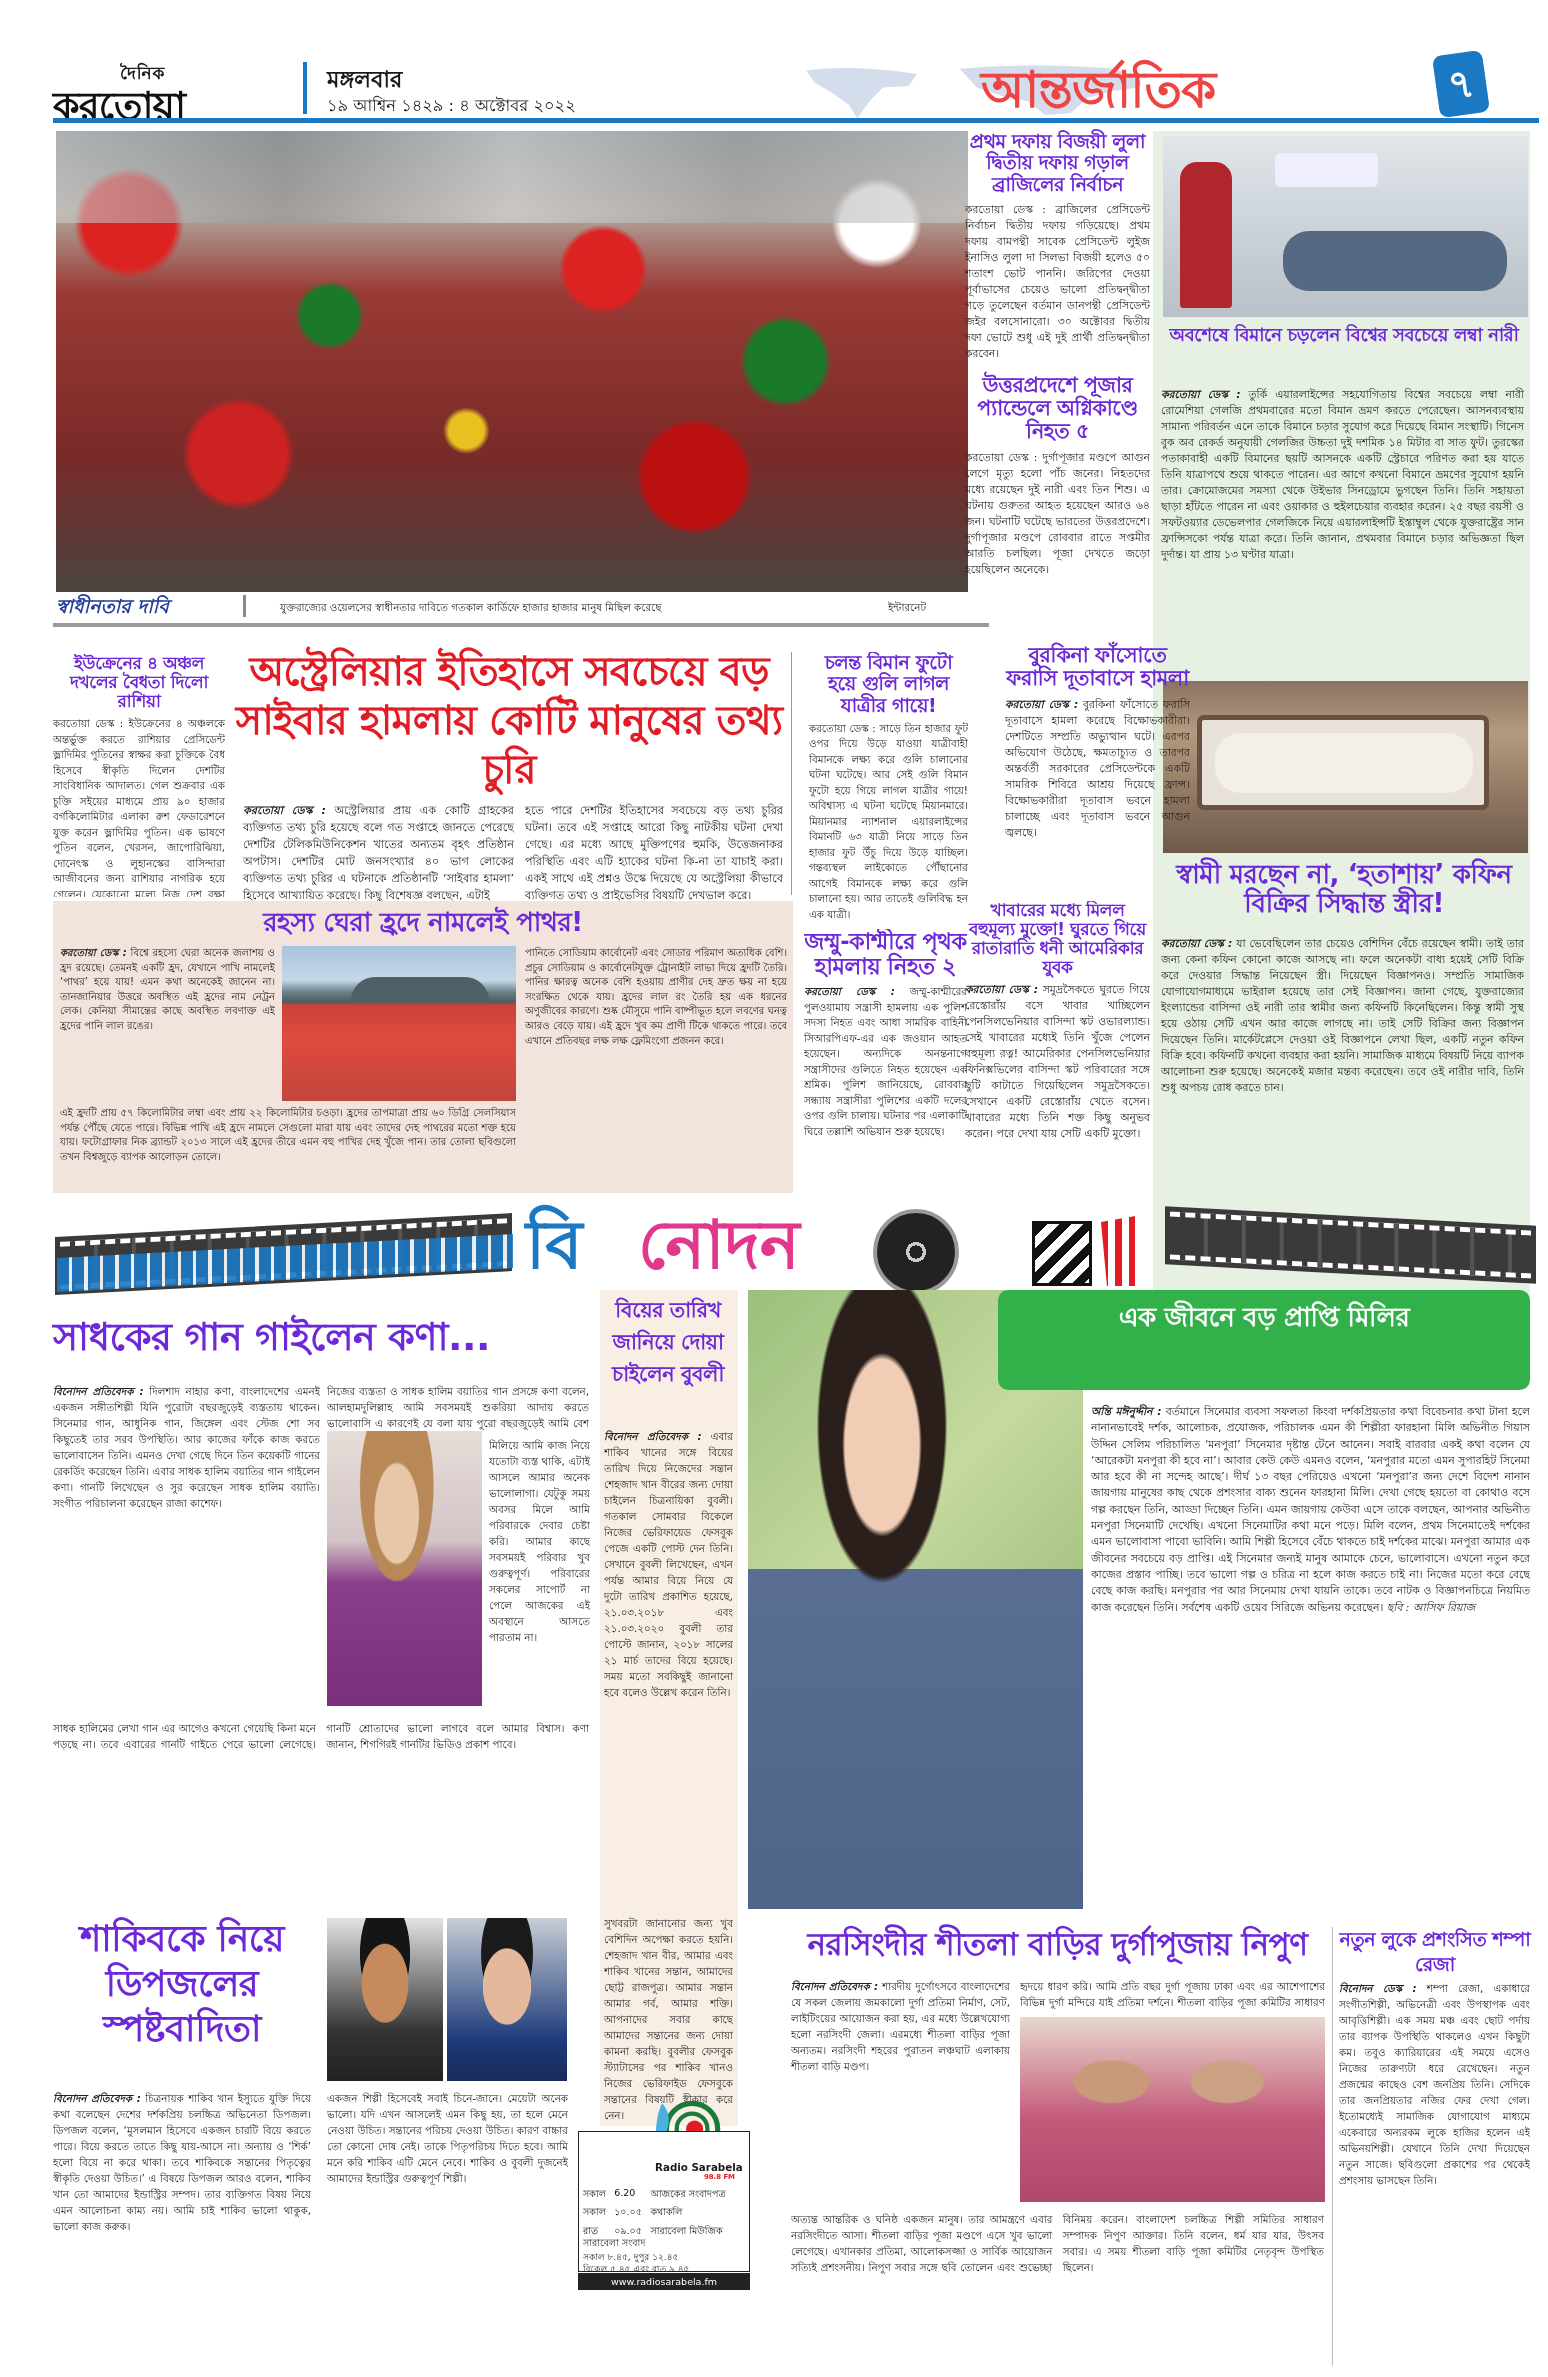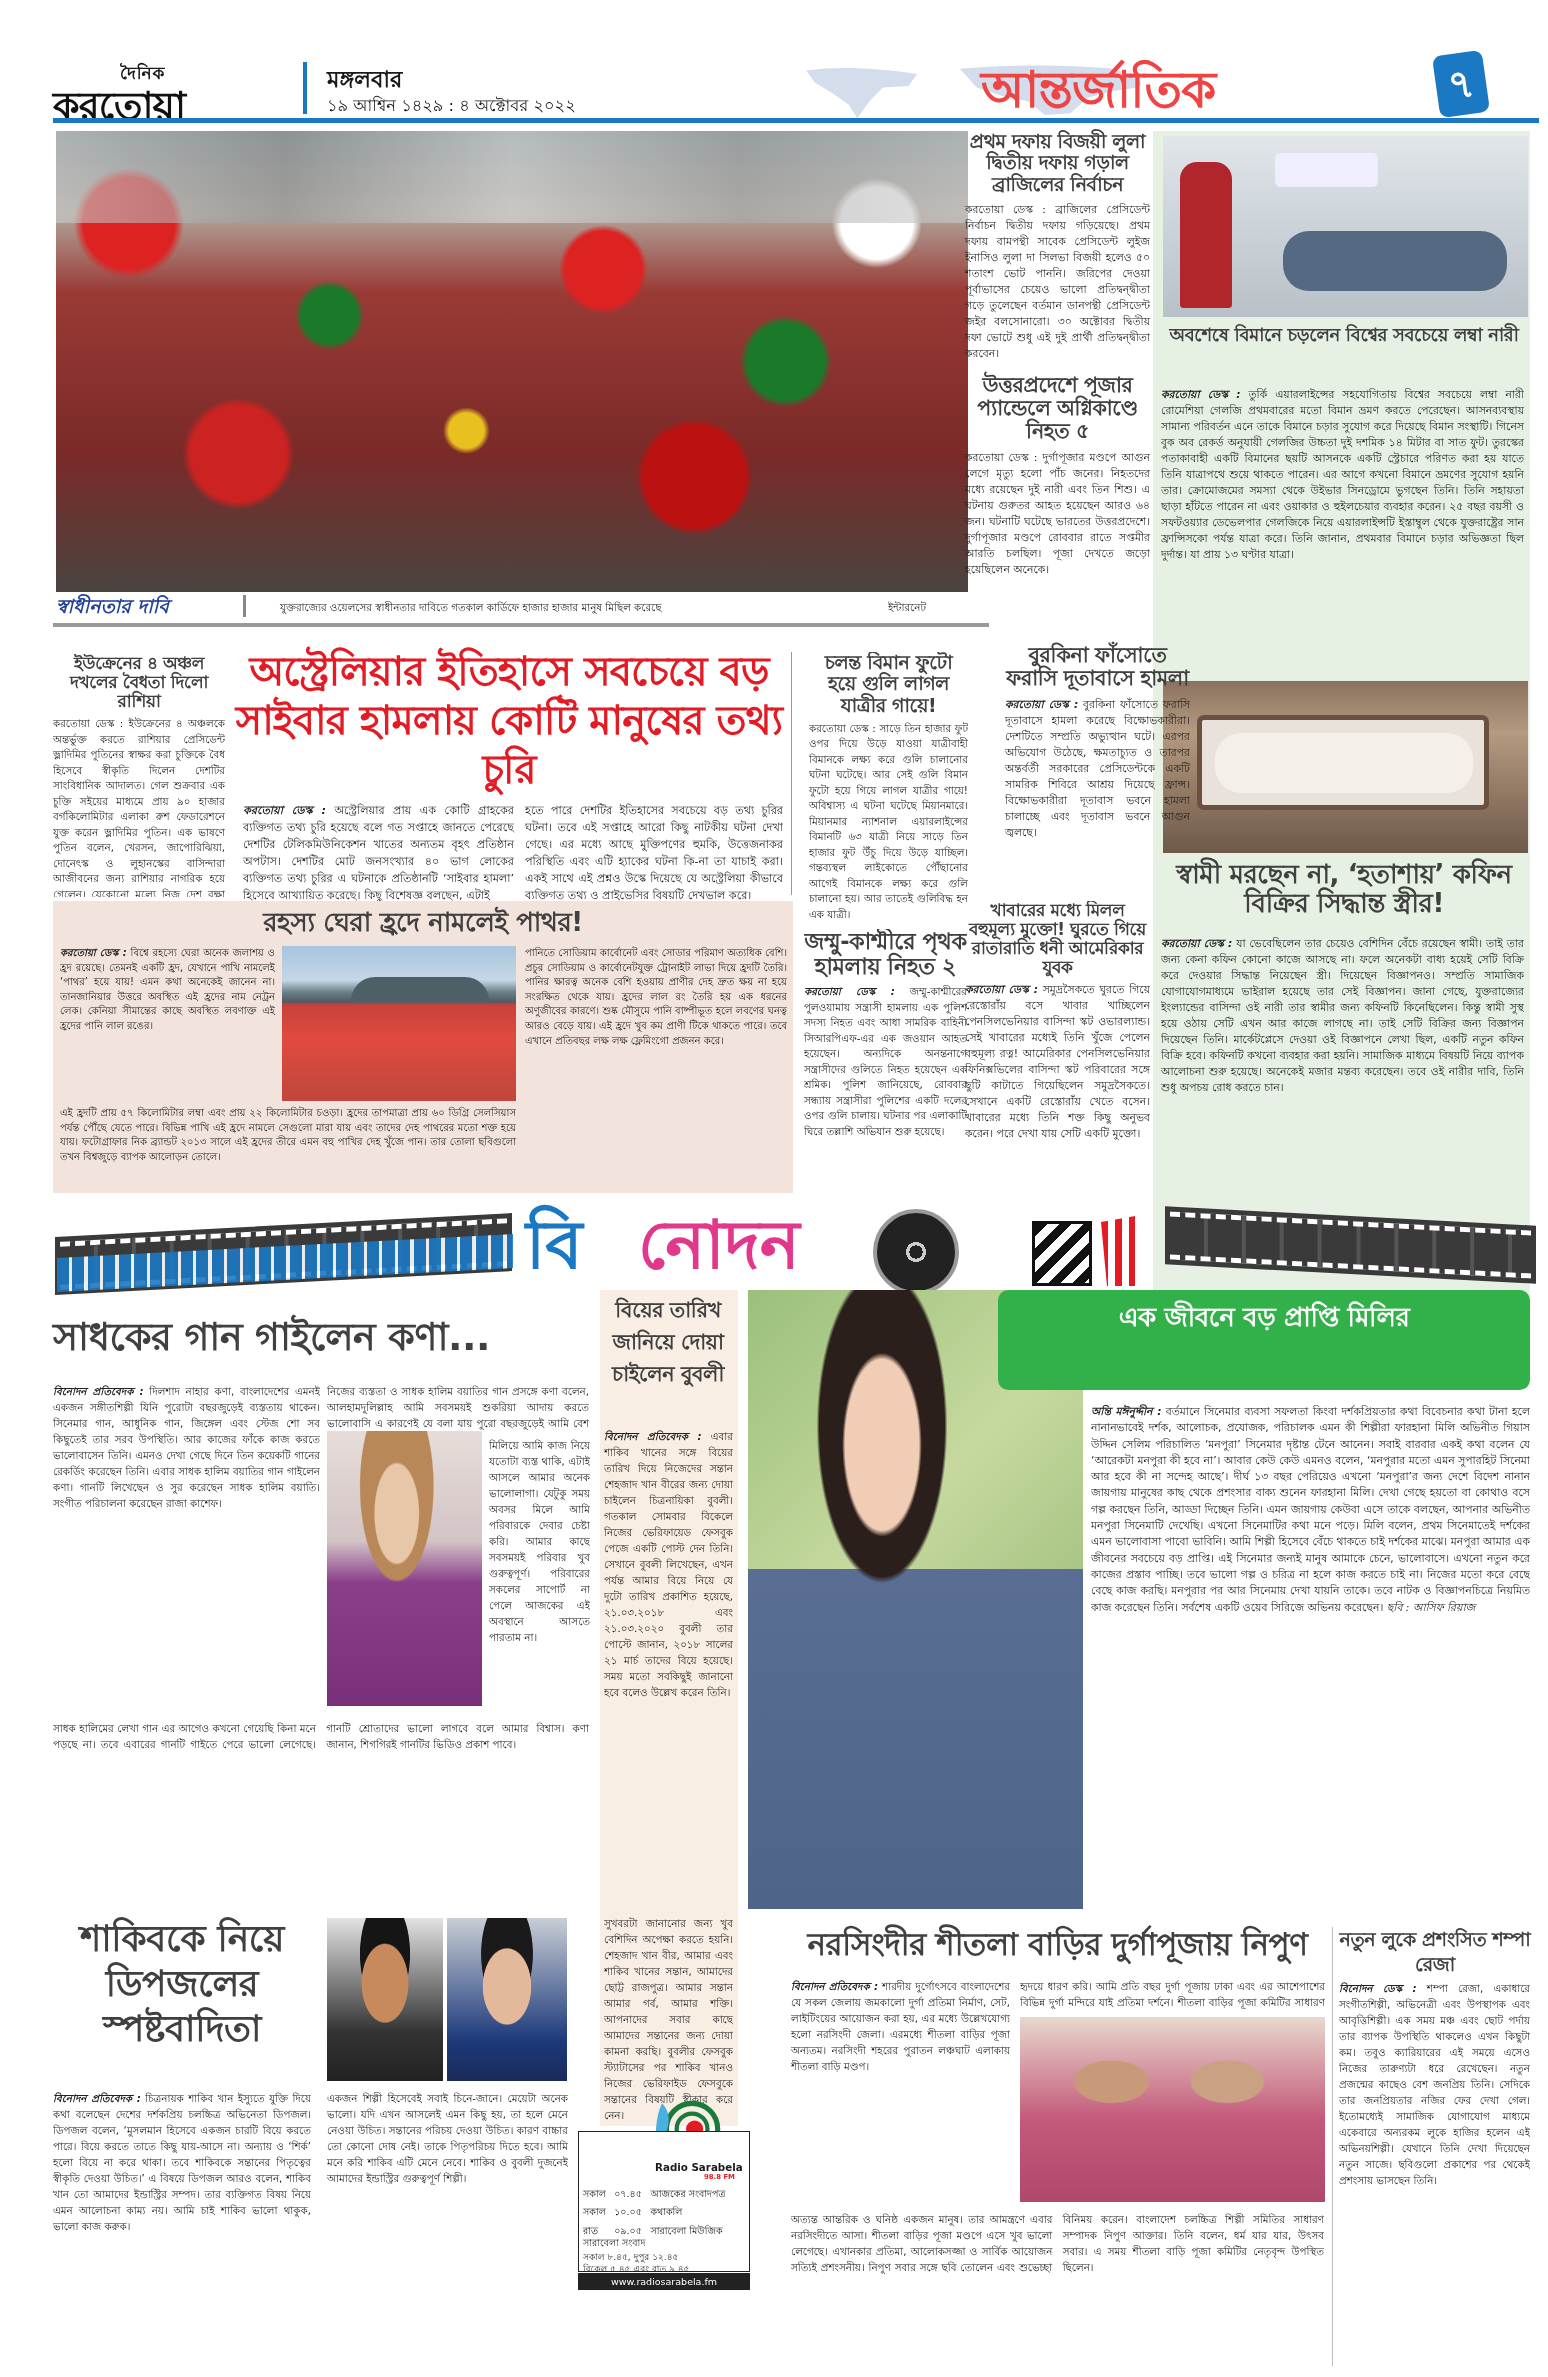--- a/index.html
+++ b/index.html
@@ -1,21 +1,21 @@
 <!DOCTYPE html>
 <html style="font-size:13.8px"><head>
 <meta charset="utf-8">
 <style>
   * { box-sizing: border-box; margin: 0; padding: 0; }
   html, body { width: 1548px; height: 2377px; background: #ffffff; overflow: hidden; }
   body { font-family: "DejaVu Sans", sans-serif; color: #1a1a1a; position: relative; }
   .abs { position: absolute; }
   .body-text { font-size: 11.2px; line-height: 17px; text-align: justify; color: #222; }
   .body-text .lead { font-weight: bold; font-style: italic; }
-  .hl { font-weight: bold; color: #404040; text-align: center; line-height: 1.12; font-family: "DejaVu Sans", sans-serif; letter-spacing: -0.4px; }
+  .hl { font-weight: bold; color: #6d28d9; text-align: center; line-height: 1.12; font-family: "DejaVu Sans", sans-serif; letter-spacing: -0.4px; }
   .photo { overflow: hidden; }
 
   
   #masthead-rule { left: 53px; top: 118px; width: 1486px; height: 5.2px; background: #1b78c2; }
   #logo-small { left: 120px; top: 60px; font-size: 17px; font-weight: bold; letter-spacing: 0.9px; }
   #logo-main { left: 53px; top: 76px; font-size: 38px; font-weight: 900; letter-spacing: -0.9px; color: #111; }
   #logo-divider { left: 303px; top: 62px; width: 4.3px; height: 52px; background: #1b78c2; }
   #day-name { left: 327px; top: 62px; font-size: 22.4px; font-weight: bold; }
   #date-line { left: 327px; top: 93px; font-size: 16.3px; }
   #world-map { left: 787px; top: 62px; width: 533px; height: 58px; }
@@ -314,21 +314,21 @@
   <circle cx="55" cy="35" r="18" fill="none" stroke="#1a7a3a" stroke-width="5"></circle>
   <circle cx="58" cy="35" r="10" fill="#e21b24"></circle>
   <path d="M20 5 C30 15 30 30 22 45 C30 55 35 62 40 68 L10 68 C14 50 10 25 20 5Z" fill="#4ab0e0"></path>
 </svg>
 <div class="abs" id="radio-box"></div>
 <div class="abs" id="radio-brand">Radio Sarabela</div>
 <div class="abs" id="radio-freq">98.8 FM</div>
 <div class="abs" style="left:583px;top:2187px;width:163px;">
   <div class="radio-row" style="position:relative;display:flex;gap:5.2px;">
     <span style="width:26px;">সকাল</span>
-    <span style="width:31px;">০৭.৪৫</span>
+    <span style="width:31px;">6.20</span>
     <span>আজকের সংবাদপত্র</span>
   </div>
   <div class="radio-row" style="position:relative;display:flex;gap:5.2px;margin-top:3.4px;">
     <span style="width:26px;">সকাল</span>
     <span style="width:31px;">১০.০৫</span>
     <span>কথাকলি</span>
   </div>
   <div class="radio-row" style="position:relative;display:flex;gap:5.2px;margin-top:3.4px;">
     <span style="width:26px;">রাত</span>
     <span style="width:31px;">০৯.০৫</span>

